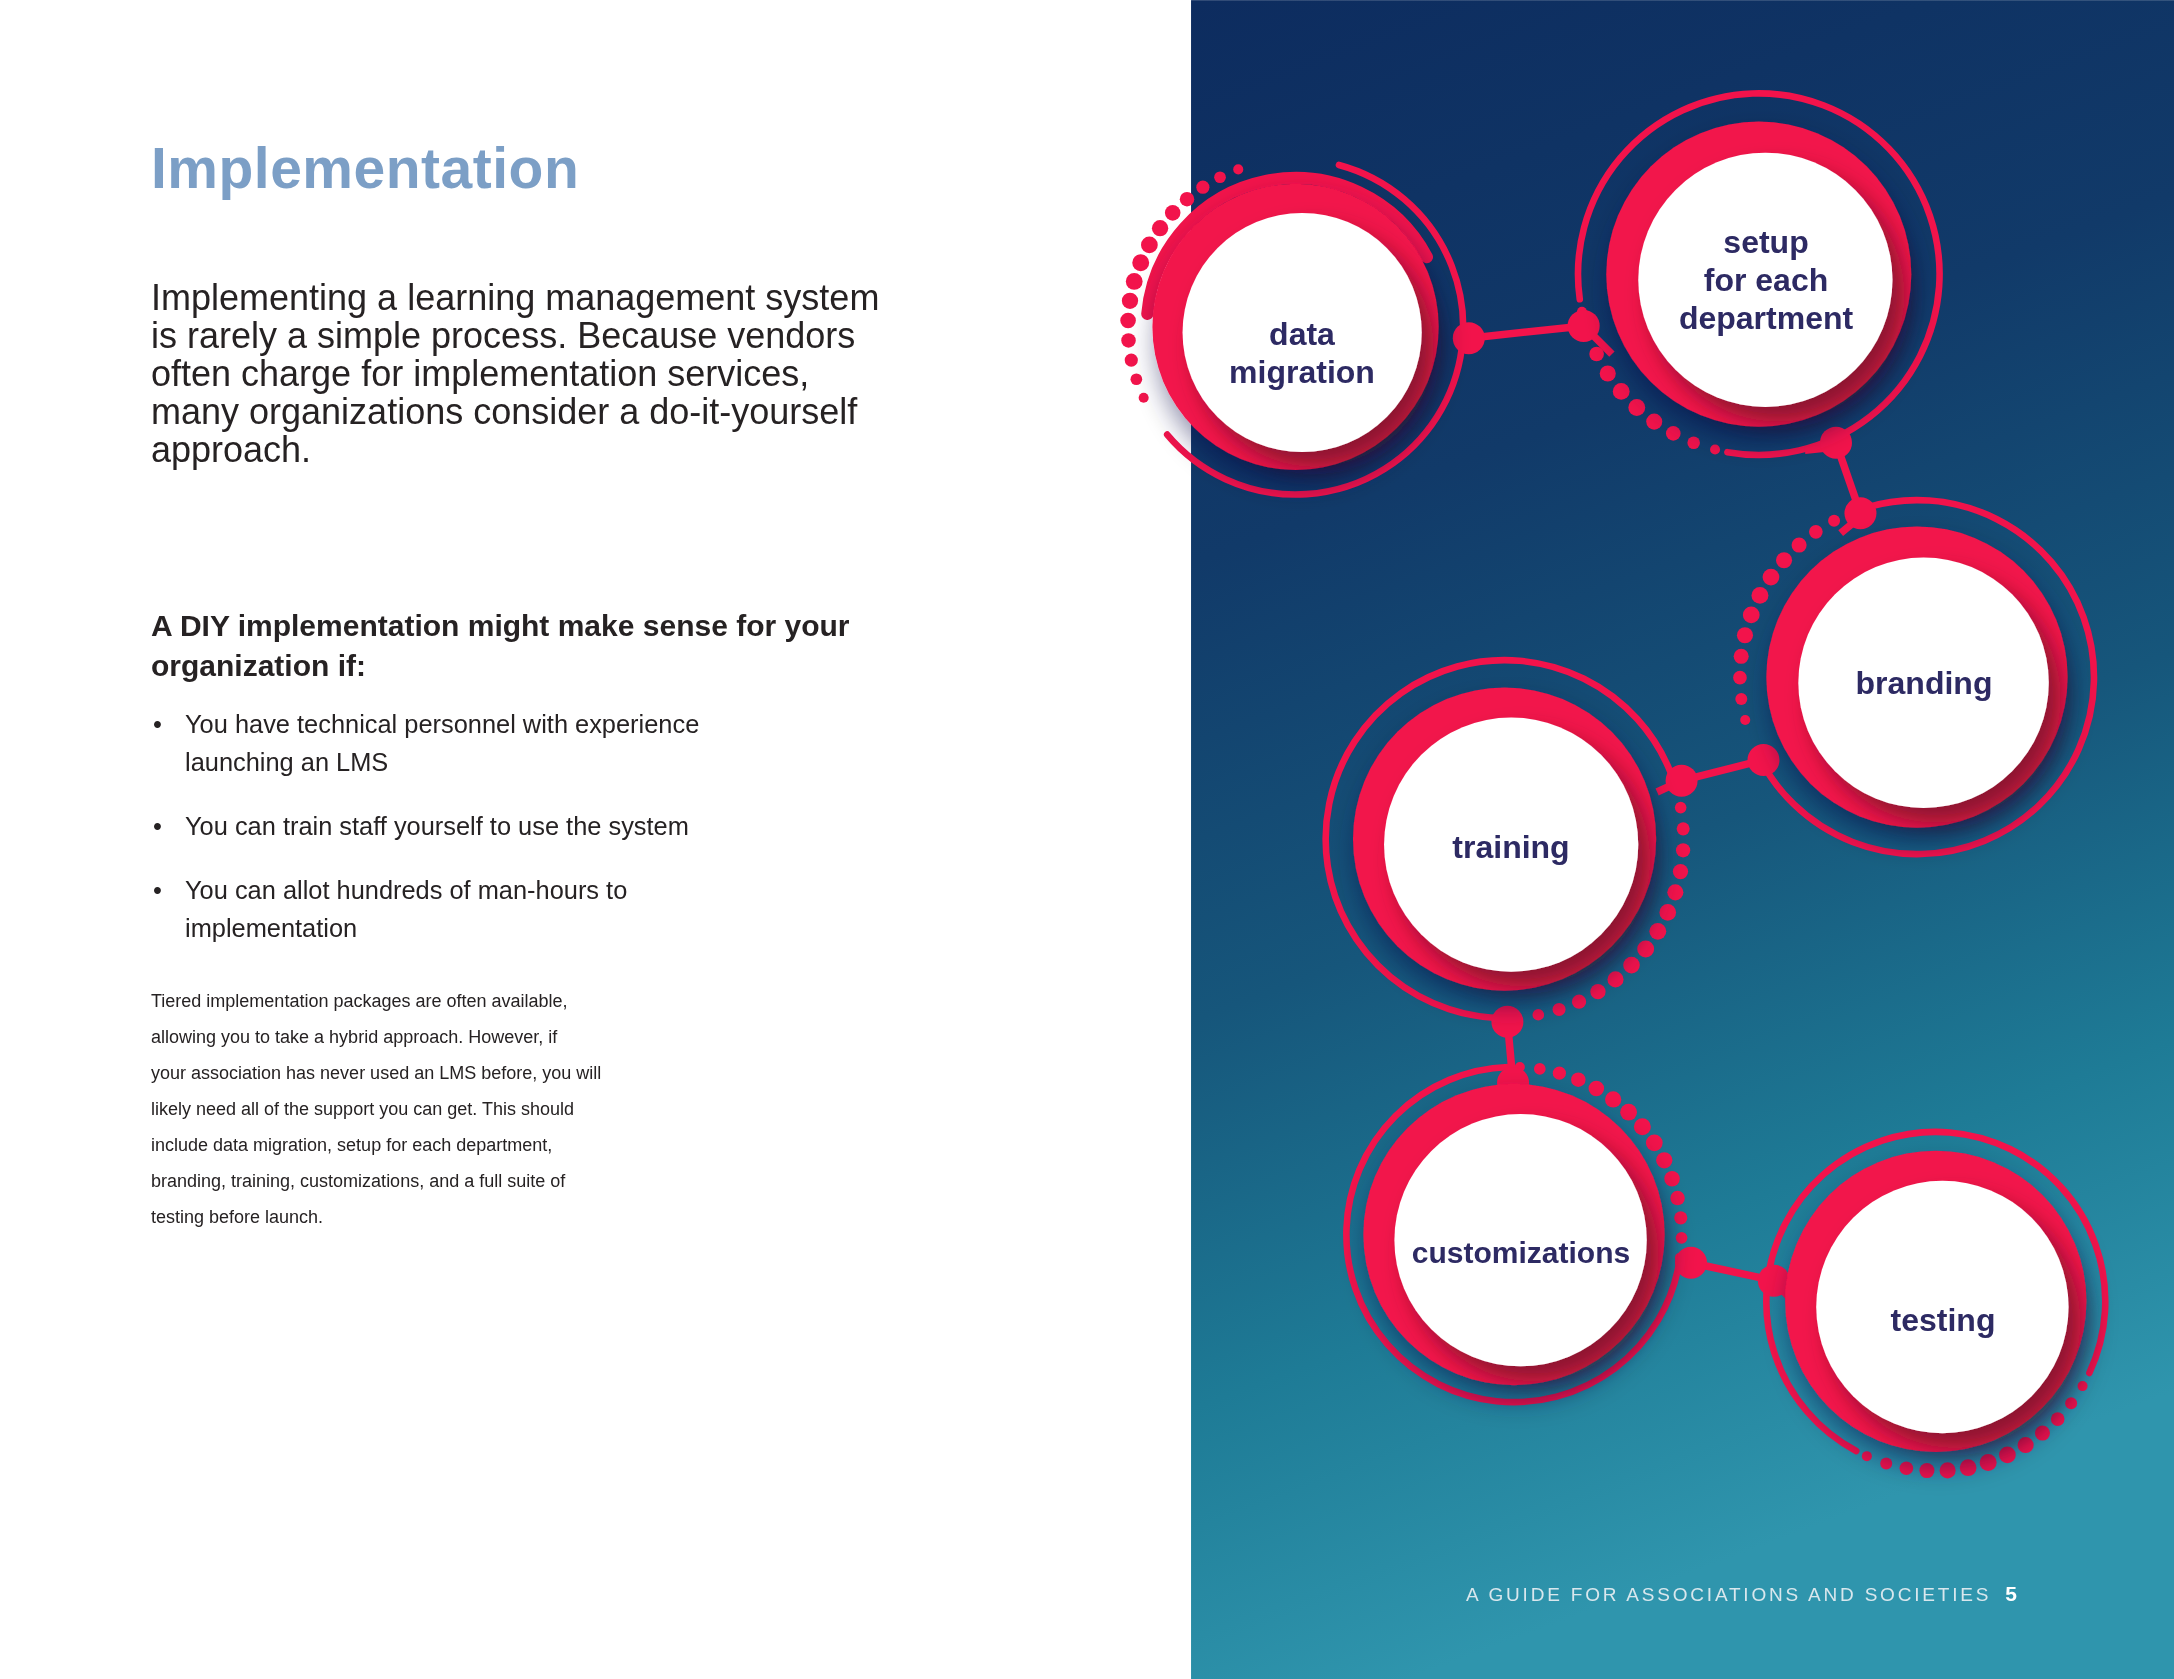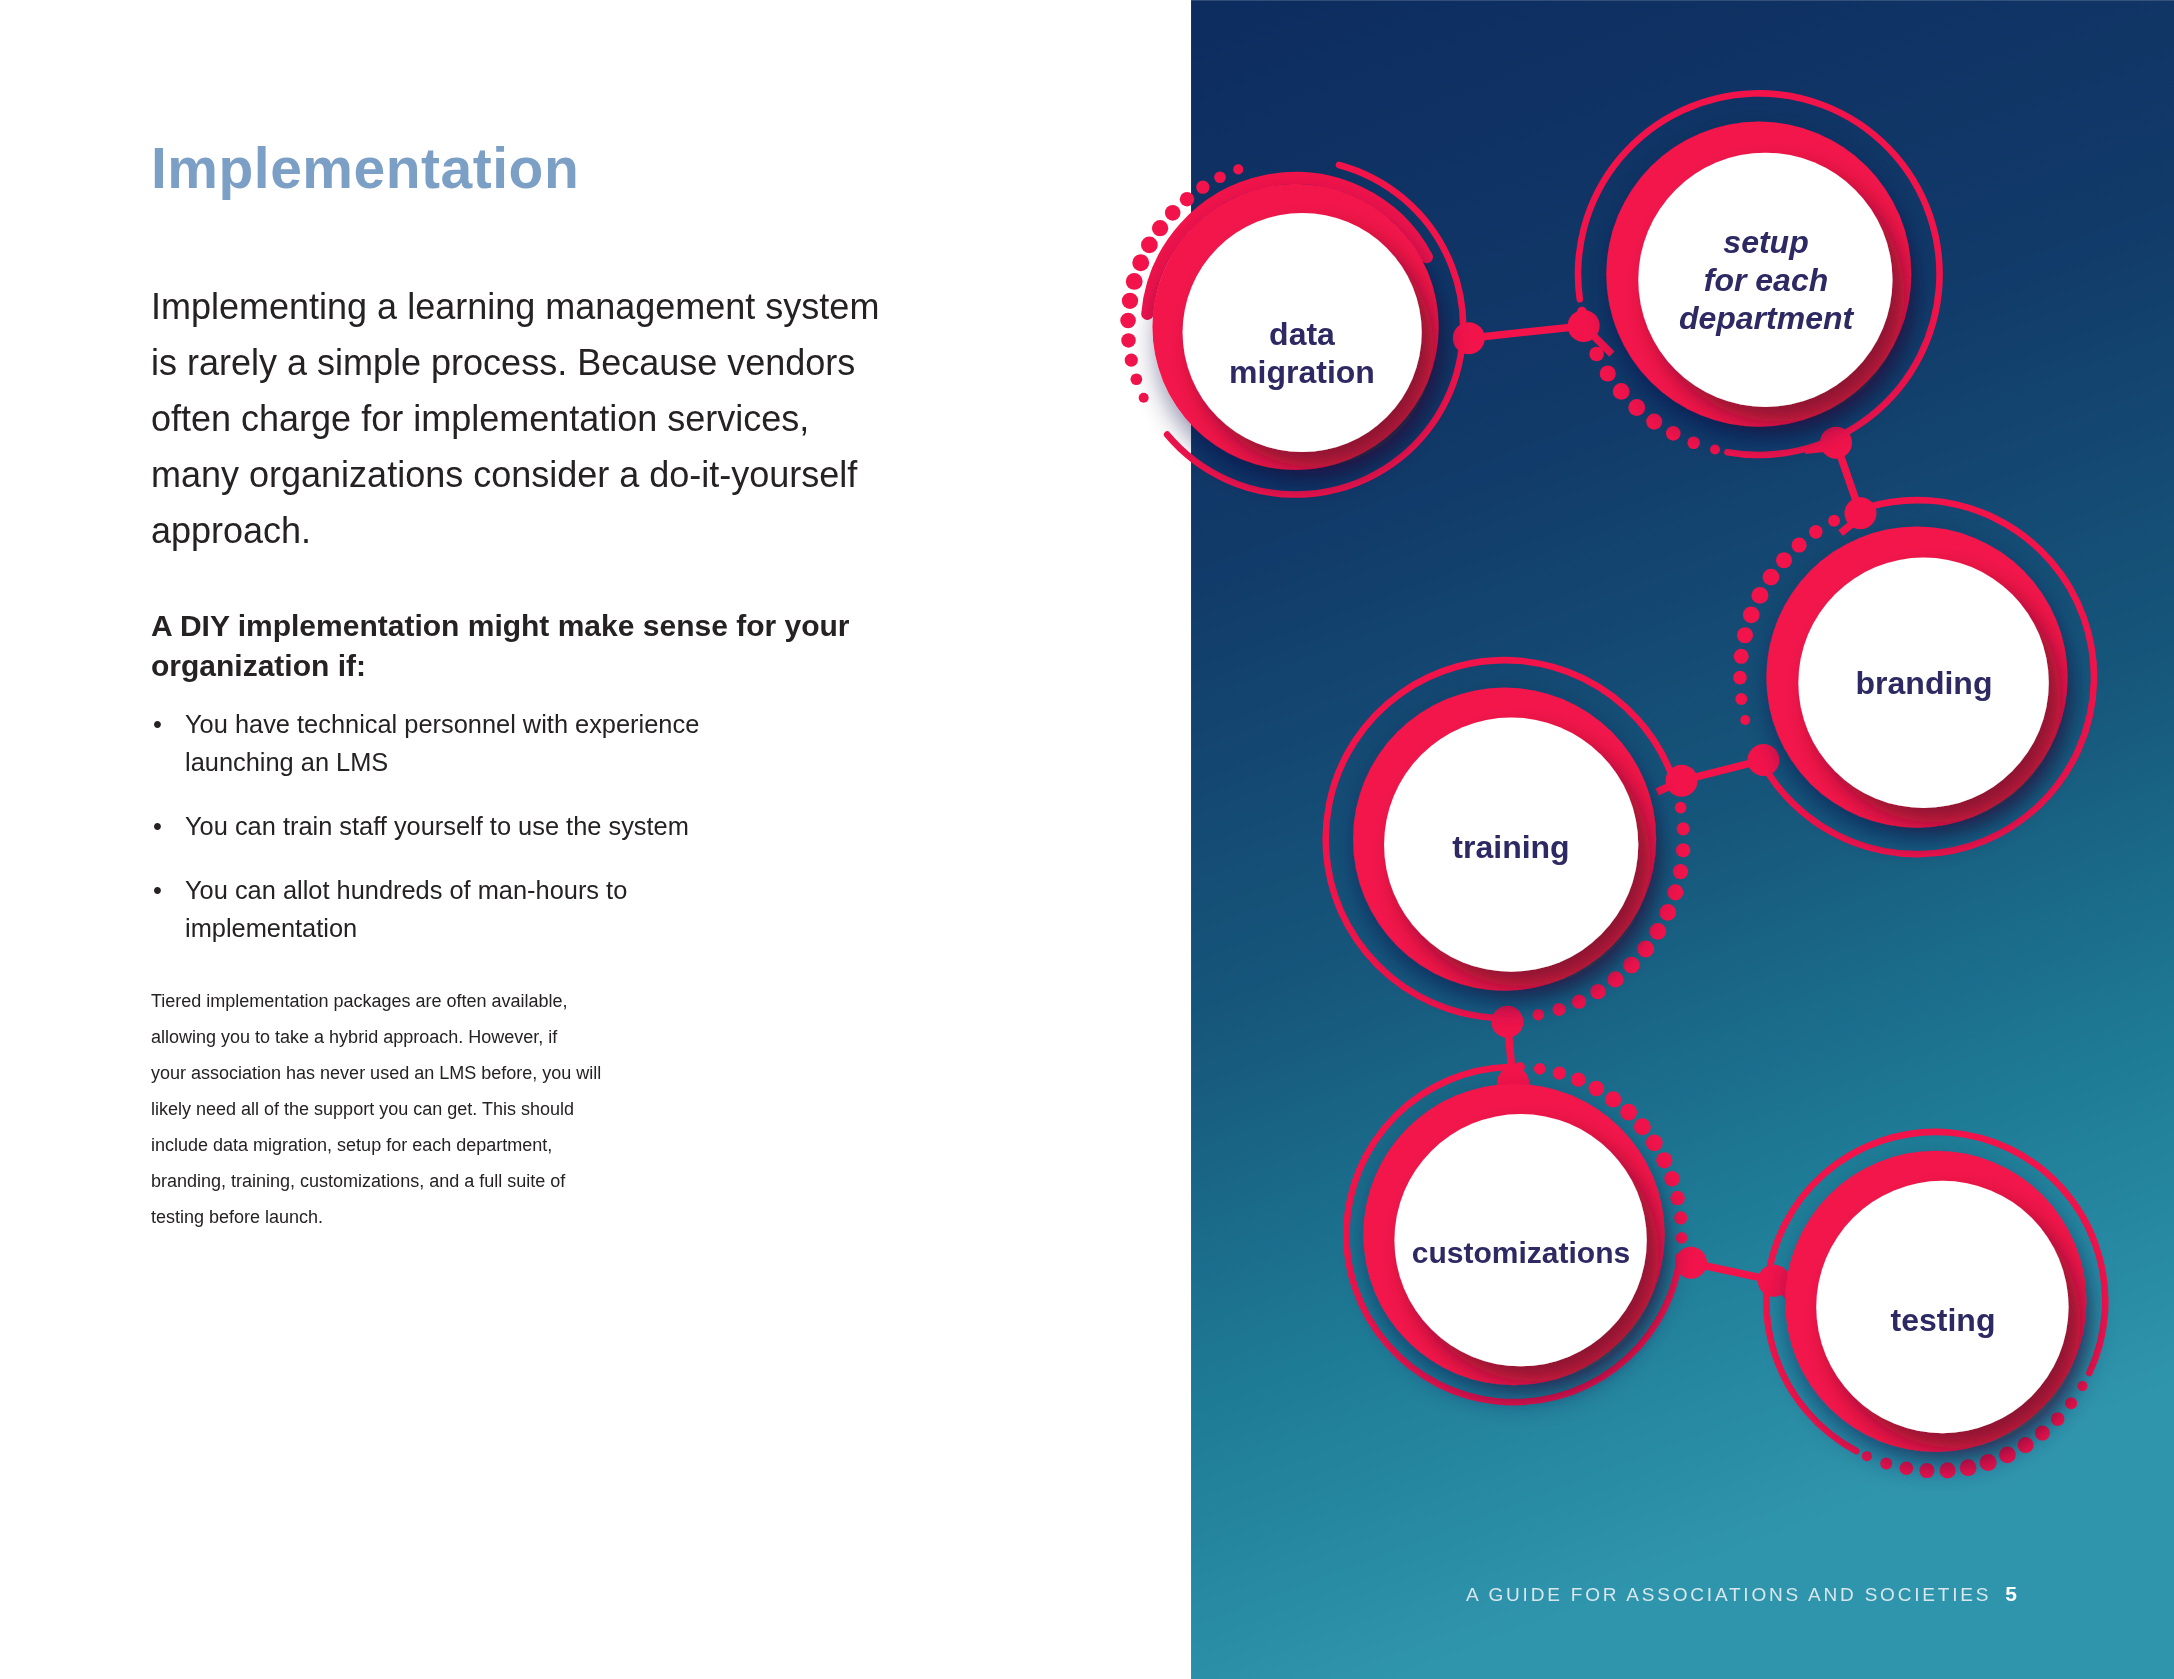--- a/index.html
+++ b/index.html
@@ -10,21 +10,21 @@
   }
   
   .page-left{position:absolute;inset:0;z-index:3;}
   .title{
     position:absolute;left:151px;top:135px;margin:0;
     font-size:57px;font-weight:700;letter-spacing:0.5px;
     color:var(--title-color,#7C9FC6);
   }
   .intro{
     position:absolute;left:151px;top:279px;margin:0;width:989px;
-    font-size:36px;line-height:56px;font-weight:400;
+    font-size:36px;line-height:38px;font-weight:400;
     color:var(--text-dark,#262223);white-space:pre-line;
   }
   .diy-heading{
     position:absolute;left:151px;top:606px;margin:0;width:716px;
     font-size:30px;line-height:40px;font-weight:700;
     color:var(--text-dark,#262223);white-space:pre-line;
   }
   .bullets{
     position:absolute;left:151px;top:705px;margin:0;padding:0;width:716px;
     list-style:none;
@@ -226,21 +226,21 @@
 your association has never used an LMS before, you will
 likely need all of the support you can get. This should
 include data migration, setup for each department,
 branding, training, customizations, and a full suite of
 testing before launch.</p>
 </main>
 
 <div>
   <div class="hub-label" style="left:1302px;top:353px;">data
 migration</div>
-  <div class="hub-label" style="left:1766px;top:280px;font-style:italic;">setup
+  <div class="hub-label" style="left:1766px;top:280px;">setup
 for each
 department</div>
   <div class="hub-label" style="left:1924px;top:683px;">branding</div>
   <div class="hub-label" style="left:1511px;top:847px;">training</div>
   <div class="hub-label small" style="left:1521px;top:1253px;">customizations</div>
   <div class="hub-label" style="left:1943px;top:1320px;">testing</div>
 </div>
 
 <div class="footer">
   <span class="footer-text">A GUIDE FOR ASSOCIATIONS AND SOCIETIES</span>

